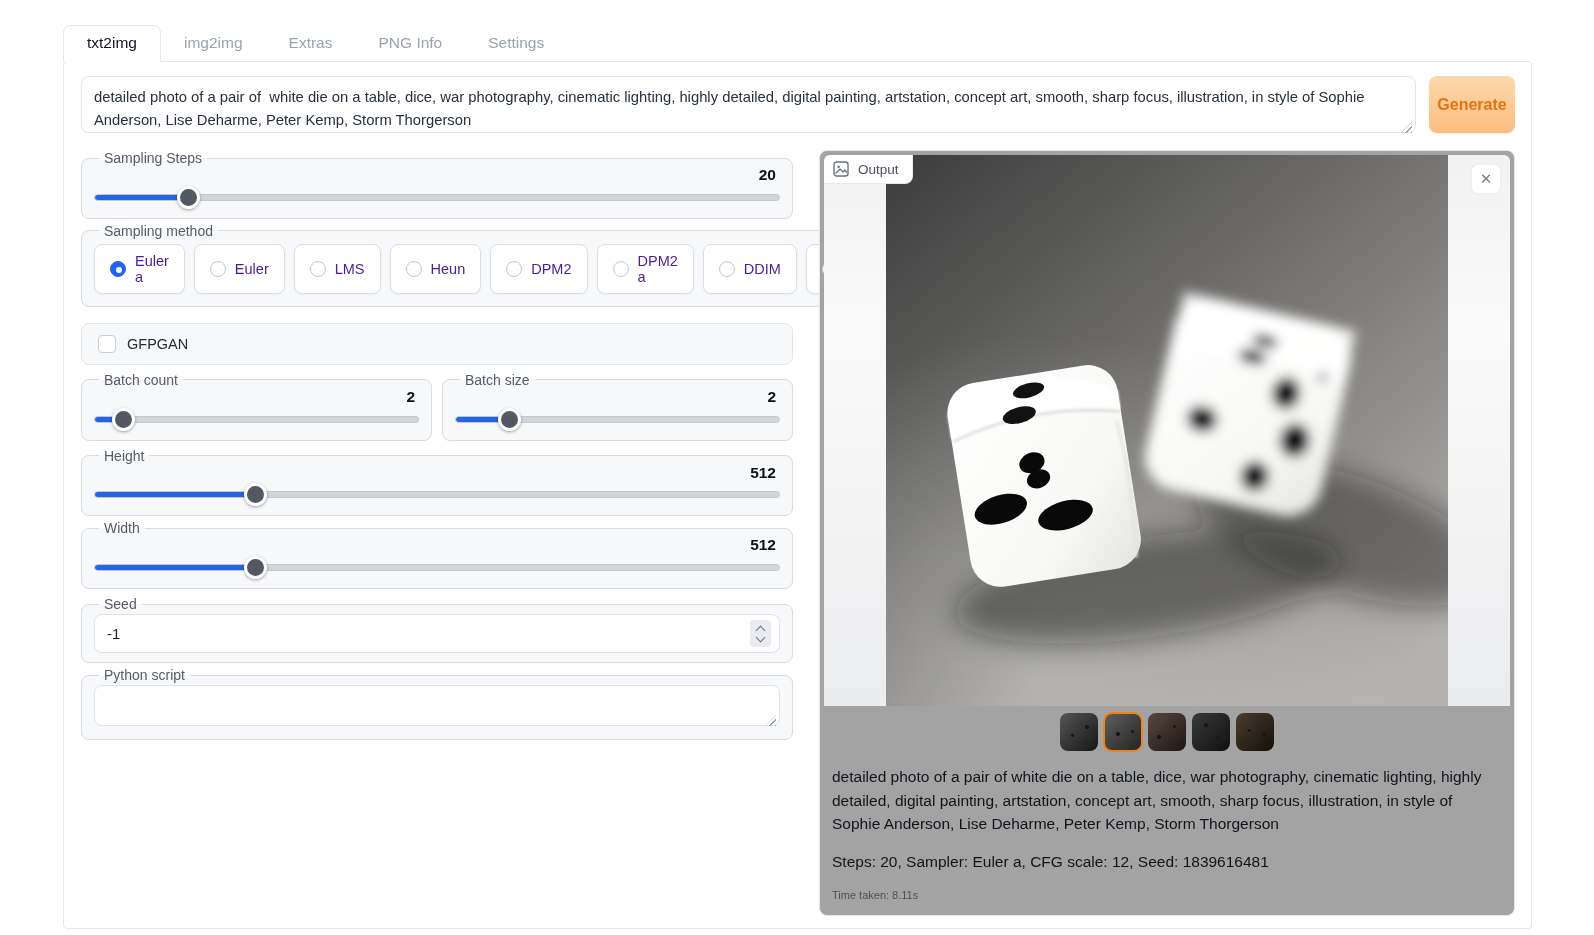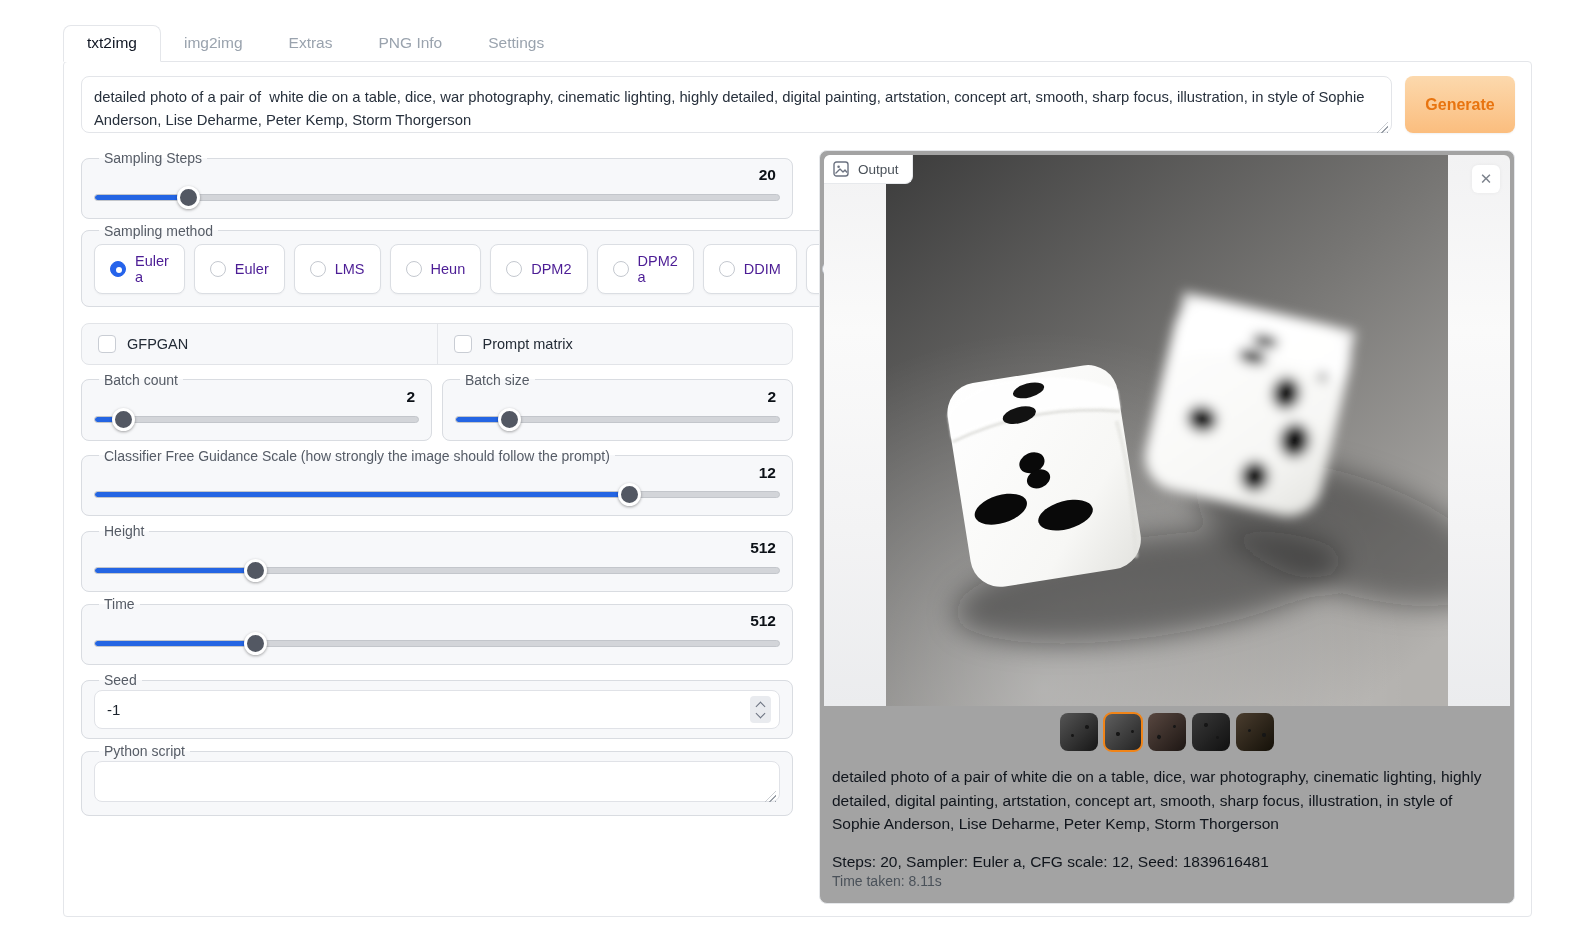--- a/index.html
+++ b/index.html
@@ -12,21 +12,21 @@
   .tab.active { background:#fff; border:1px solid #e4e6ea; border-bottom:1px solid #fff; border-radius:8px 8px 0 0; color:#101623; font-weight:400; margin-bottom:-1px; }
 
   
   .container { border:1px solid #e4e6ea; border-radius:4px; background:#fff; padding:14px 16px 12px 17px; position:relative; z-index:1; min-height:834px; }
 
   
   .prompt-row { display:flex; gap:13px; margin-bottom:13px; }
   .prompt-box { position:relative; flex:1; }
   .prompt-textarea { width:100%; height:57px; resize:none; border:1px solid #e3e5e9; border-radius:8px; padding:9px 24px 8px 12px; font-family:"Liberation Sans",sans-serif; font-size:14.8px; line-height:1.55; color:#27303c; outline:none; overflow:hidden; background:#fff; }
   .grip { position:absolute; right:4px; bottom:4px; width:11px; height:11px; clip-path:polygon(100% 0,100% 100%,0 100%); background:repeating-linear-gradient(315deg,#9aa0a8 0 1.2px,transparent 1.2px 3.8px); pointer-events:none; }
-  .generate-btn { width:110px; height:57px; border:none; border-radius:8px; background:linear-gradient(180deg,#fcd9ad 0%,#fbbd7e 100%); color:#e8740f; font-family:"Liberation Sans",sans-serif; font-size:16px; font-weight:700; cursor:pointer; box-shadow:0 1px 2px rgba(0,0,0,.06); }
+  .generate-btn { width:86px; height:57px; border:none; border-radius:8px; background:linear-gradient(180deg,#fcd9ad 0%,#fbbd7e 100%); color:#e8740f; font-family:"Liberation Sans",sans-serif; font-size:16px; font-weight:700; cursor:pointer; box-shadow:0 1px 2px rgba(0,0,0,.06); }
 
   
   .cols { display:flex; gap:26px; align-items:flex-start; }
   .left-col { width:712px; flex:none; }
   .right-col { flex:1; }
 
   
   fieldset.fs { border:1px solid #d9dce1; border-radius:8px; background:#f7f8fa; padding:0 12px 9px; }
   fieldset.fs legend { font-size:14px; color:#565c66; padding:0 5px; margin-left:5px; }
   .fs .val { text-align:right; font-size:15.5px; font-weight:600; color:#0c1117; margin:0 4px 1px 0; line-height:1.15; }
@@ -70,21 +70,21 @@
   .output-chip span { font-size:13.5px; color:#4a5159; }
   .close-chip { position:absolute; right:10px; top:10px; width:28px; height:28px; background:#fff; border-radius:6px; display:flex; align-items:center; justify-content:center; font-size:15px; color:#7c828c; cursor:pointer; z-index:3; box-shadow:0 0 4px rgba(0,0,0,.05); }
   .thumbs { display:flex; justify-content:center; gap:6px; padding:7px 0 4px; }
   .thumb { width:38px; height:38px; border-radius:8px; position:relative; overflow:hidden; cursor:pointer; flex:none; }
   .thumb.sel { outline:2.5px solid #f08418; outline-offset:-1px; }
   .mini { position:absolute; background:radial-gradient(circle at 50% 50%, #15151*5 0, transparent 0), #f1f1ef; border-radius:3px; }
   .mini::after { content:""; position:absolute; left:50%; top:50%; width:3.5px; height:3.5px; margin:-1.75px 0 0 -1.75px; border-radius:50%; background:#161616; }
   .out-text { padding:10px 8px 14px; }
   .out-line { font-size:15.5px; line-height:1.52; color:#10151c; }
   .out-params { font-size:15.5px; line-height:1.52; color:#10151c; margin-top:14px; }
-  .out-time { font-size:14px; color:#4a5159; margin-top:0; }
+  .out-time { font-size:11px; color:#4a5159; margin-top:16px; }
 </style>
 </head>
 <body>
 
 <div class="wrapper">
 
   <div class="tabbar">
     <div class="tab active">txt2img</div>
     <div class="tab">img2img</div>
     <div class="tab">Extras</div>
@@ -152,24 +152,20 @@
                 <span class="radio"></span>
                 <span>PLMS</span>
               </div>
             </div>
         </fieldset>
 
         <div class="checkrow mb7">
           <div class="checkcell">
             <div class="checkbox"></div>
             <div class="checklabel">GFPGAN</div>
-          </div>
-          <div class="checkcell">
-            <div class="checkbox"></div>
-            <div class="checklabel">Prompt matrix</div>
           </div>
         </div>
 
         <div class="pair mb7">
           <fieldset class="fs">
             <legend>Batch count</legend>
             <div class="val">2</div>
             <div class="slider">
               <div class="track">
                   <div class="fill" style="width: 9%;"></div>
@@ -182,44 +178,34 @@
             <div class="val">2</div>
             <div class="slider">
               <div class="track">
                   <div class="fill" style="width: 16.5%;"></div>
                 </div>
               <div class="knob" style="left: 16.5%;"></div>
             </div>
           </fieldset>
         </div>
 
-        <fieldset class="fs mb7">
-          <legend>Classifier Free Guidance Scale (how strongly the image should follow the prompt)</legend>
-          <div class="val">12</div>
-          <div class="slider">
-            <div class="track">
-                <div class="fill" style="width: 78%;"></div>
-              </div>
-            <div class="knob" style="left: 78%;"></div>
-          </div>
-        </fieldset>
 
         <fieldset class="fs mb4">
           <legend>Height</legend>
           <div class="val">512</div>
           <div class="slider">
             <div class="track">
                 <div class="fill" style="width: 23.5%;"></div>
               </div>
             <div class="knob" style="left: 23.5%;"></div>
           </div>
         </fieldset>
 
         <fieldset class="fs mb7">
-          <legend>Time</legend>
+          <legend>Width</legend>
           <div class="val">512</div>
           <div class="slider">
             <div class="track">
                 <div class="fill" style="width: 23.5%;"></div>
               </div>
             <div class="knob" style="left: 23.5%;"></div>
           </div>
         </fieldset>
 
         <fieldset class="fs mb4">

